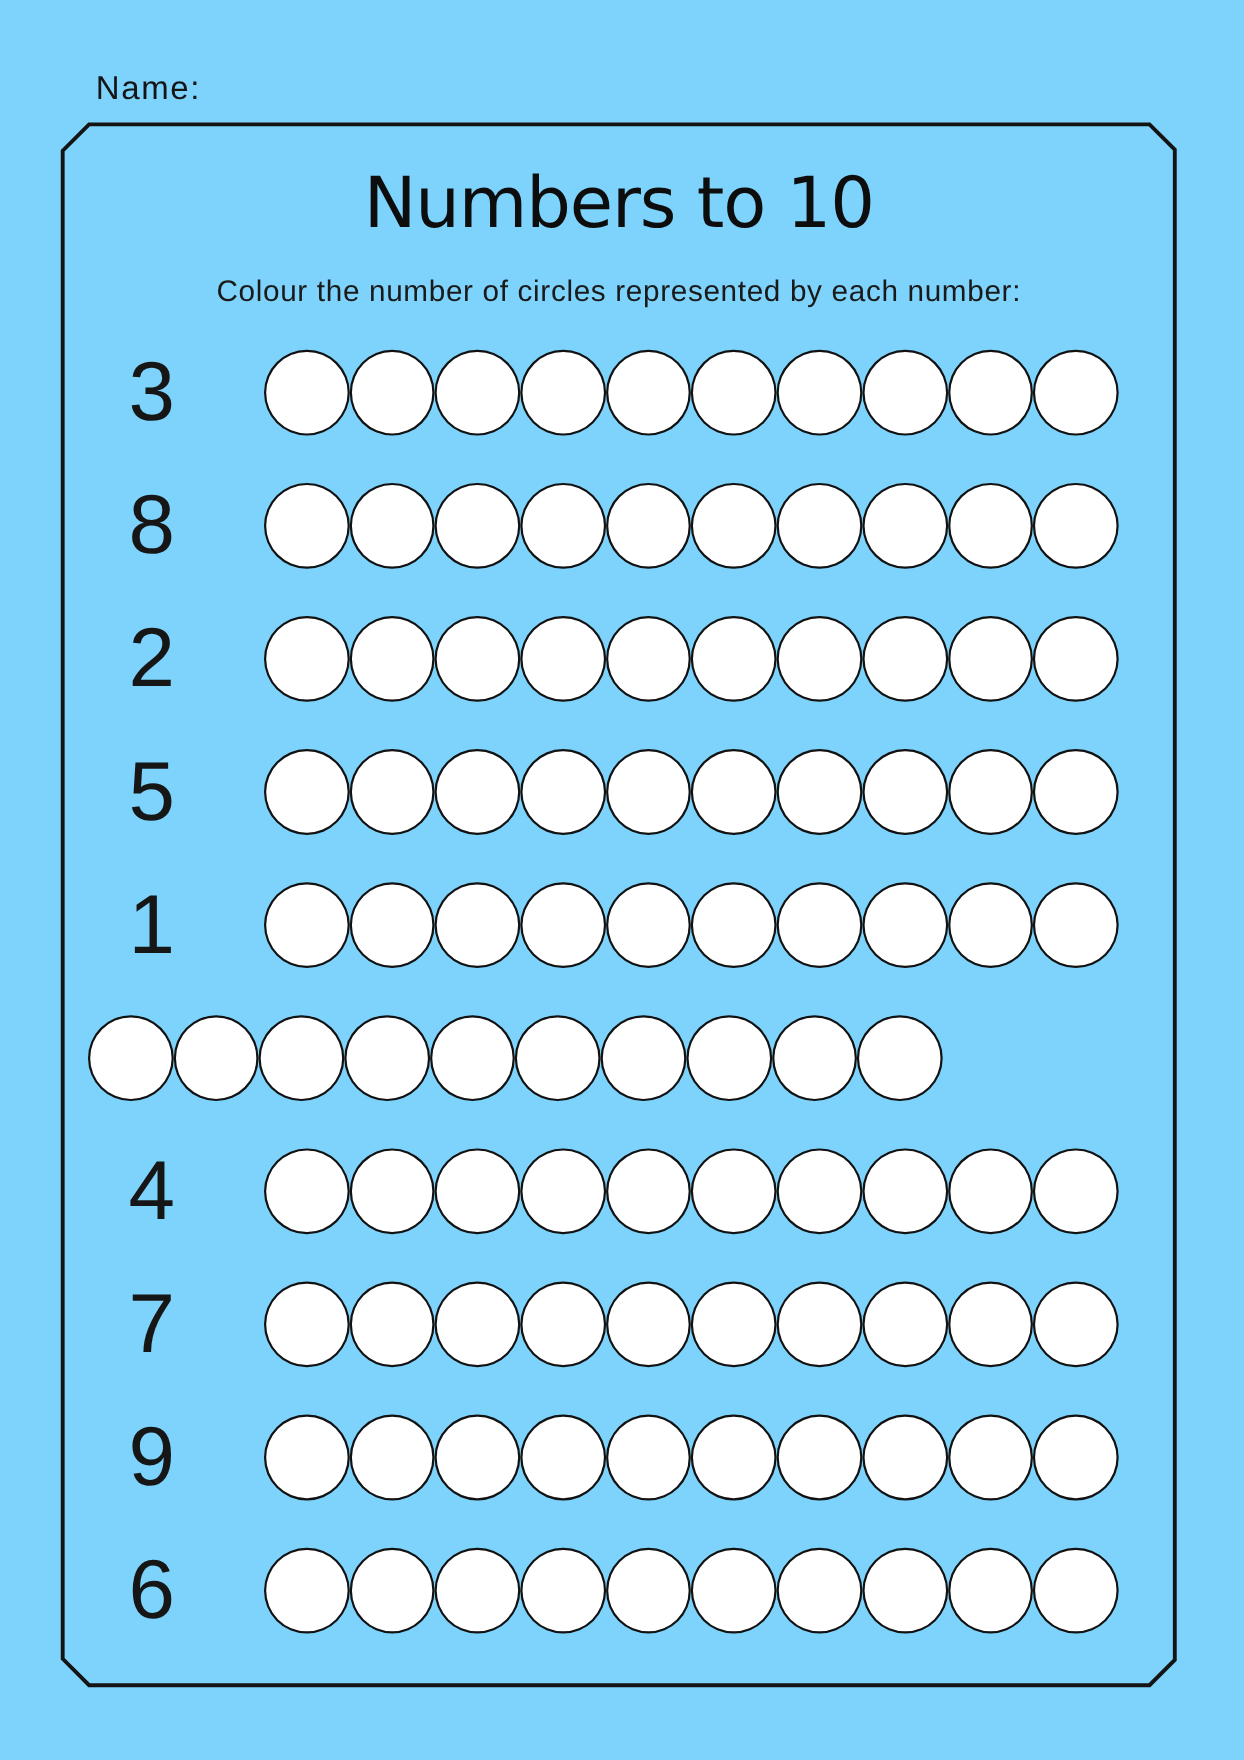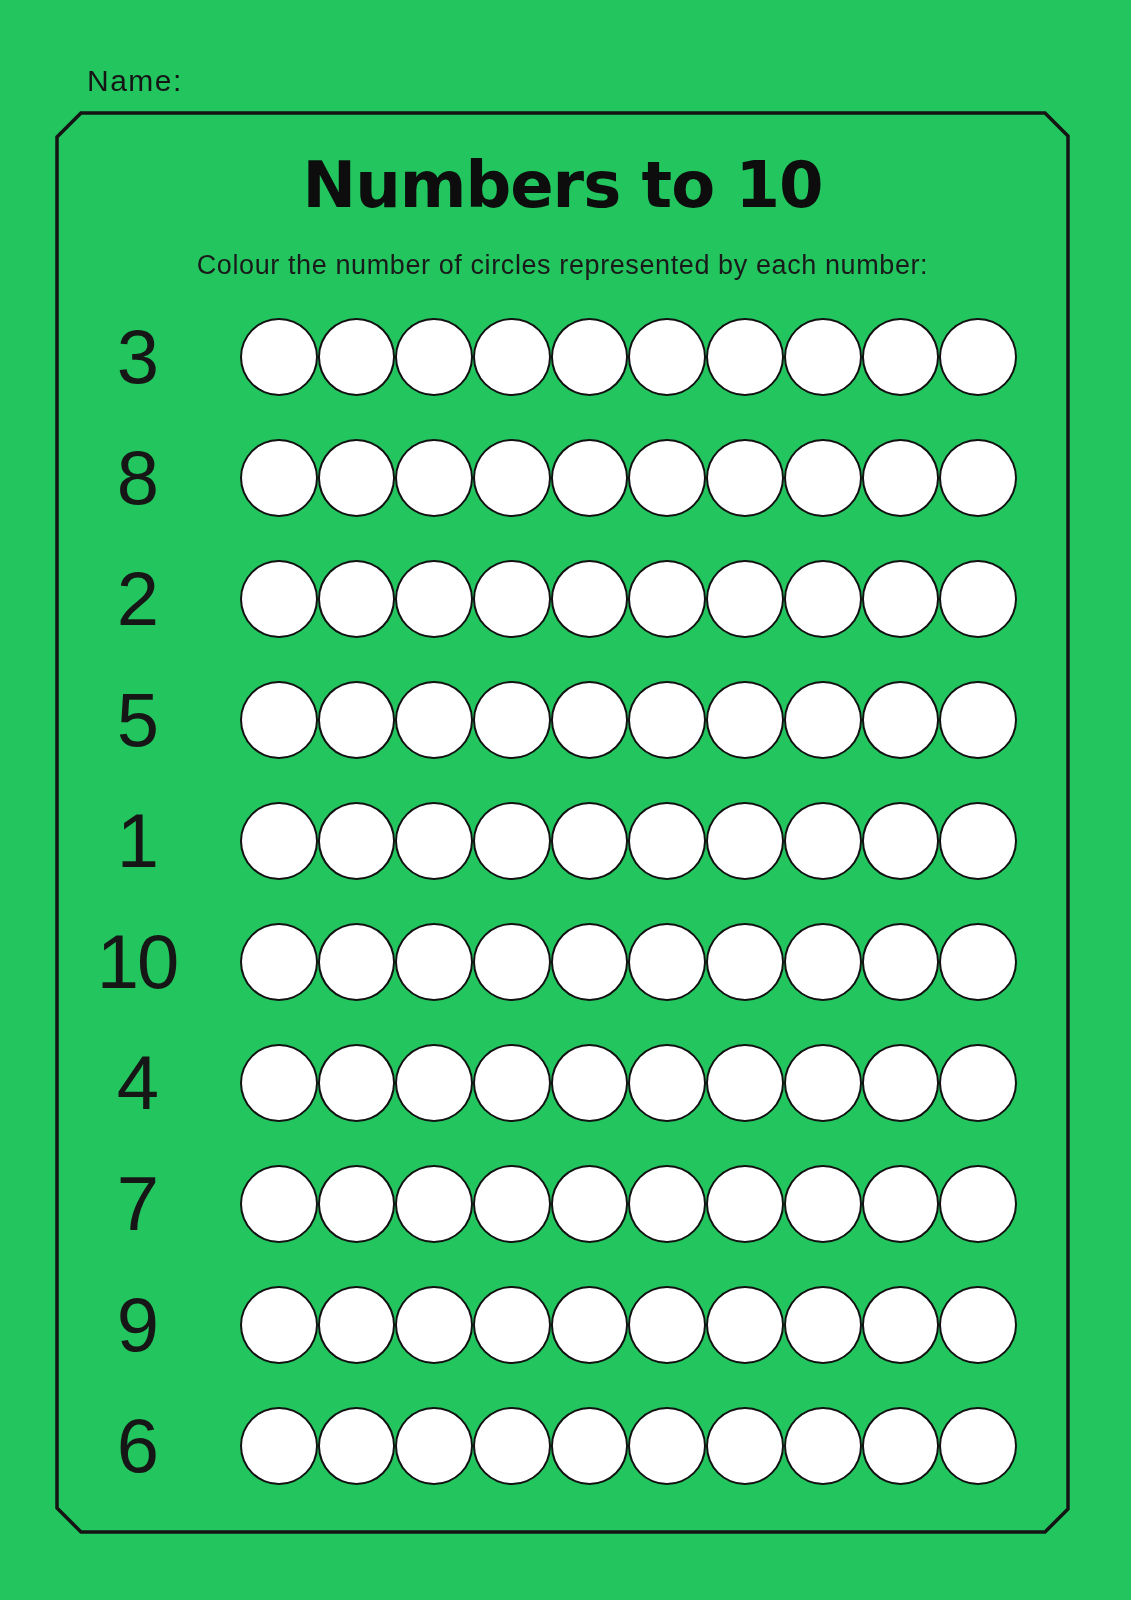--- a/index.html
+++ b/index.html
@@ -4,21 +4,21 @@
 <style>
   html, body {
     margin: 0;
     padding: 0;
     background: #ffffff;
   }
   .page {
     position: relative;
     width: 1131px;
     height: 1600px;
-    background: #22c55e;
+    background: #7dd3fc;
     overflow: hidden;
     font-family: "Liberation Sans", sans-serif;
     color: #0f0f0f;
   }
   .name-label {
     position: absolute;
     left: 87px;
     top: 64px;
     font-size: 30px;
     letter-spacing: 1.5px;
@@ -33,21 +33,21 @@
     pointer-events: none;
   }
   .title {
     position: absolute;
     left: 57px;
     top: 149px;
     width: 1011px;
     text-align: center;
     font-family: "DejaVu Sans", sans-serif;
     font-size: 64px;
-    font-weight: 700;
+    font-weight: 400;
     letter-spacing: -1px;
     line-height: 1.15;
     color: #0d0d0d;
   }
   .instruction {
     position: absolute;
     left: 57px;
     top: 250px;
     width: 1011px;
     text-align: center;
@@ -174,21 +174,20 @@
           <div class="circle" style="border-color: rgb(18, 18, 18);"></div>
           <div class="circle" style="border-color: rgb(18, 18, 18);"></div>
           <div class="circle" style="border-color: rgb(18, 18, 18);"></div>
           <div class="circle" style="border-color: rgb(18, 18, 18);"></div>
           <div class="circle" style="border-color: rgb(18, 18, 18);"></div>
           <div class="circle" style="border-color: rgb(18, 18, 18);"></div>
           <div class="circle" style="border-color: rgb(18, 18, 18);"></div>
         </div>
       </div>
       <div class="row">
-        <div class="row-number">10</div>
         <div class="circles">
           <div class="circle" style="border-color: rgb(18, 18, 18);"></div>
           <div class="circle" style="border-color: rgb(18, 18, 18);"></div>
           <div class="circle" style="border-color: rgb(18, 18, 18);"></div>
           <div class="circle" style="border-color: rgb(18, 18, 18);"></div>
           <div class="circle" style="border-color: rgb(18, 18, 18);"></div>
           <div class="circle" style="border-color: rgb(18, 18, 18);"></div>
           <div class="circle" style="border-color: rgb(18, 18, 18);"></div>
           <div class="circle" style="border-color: rgb(18, 18, 18);"></div>
           <div class="circle" style="border-color: rgb(18, 18, 18);"></div>

